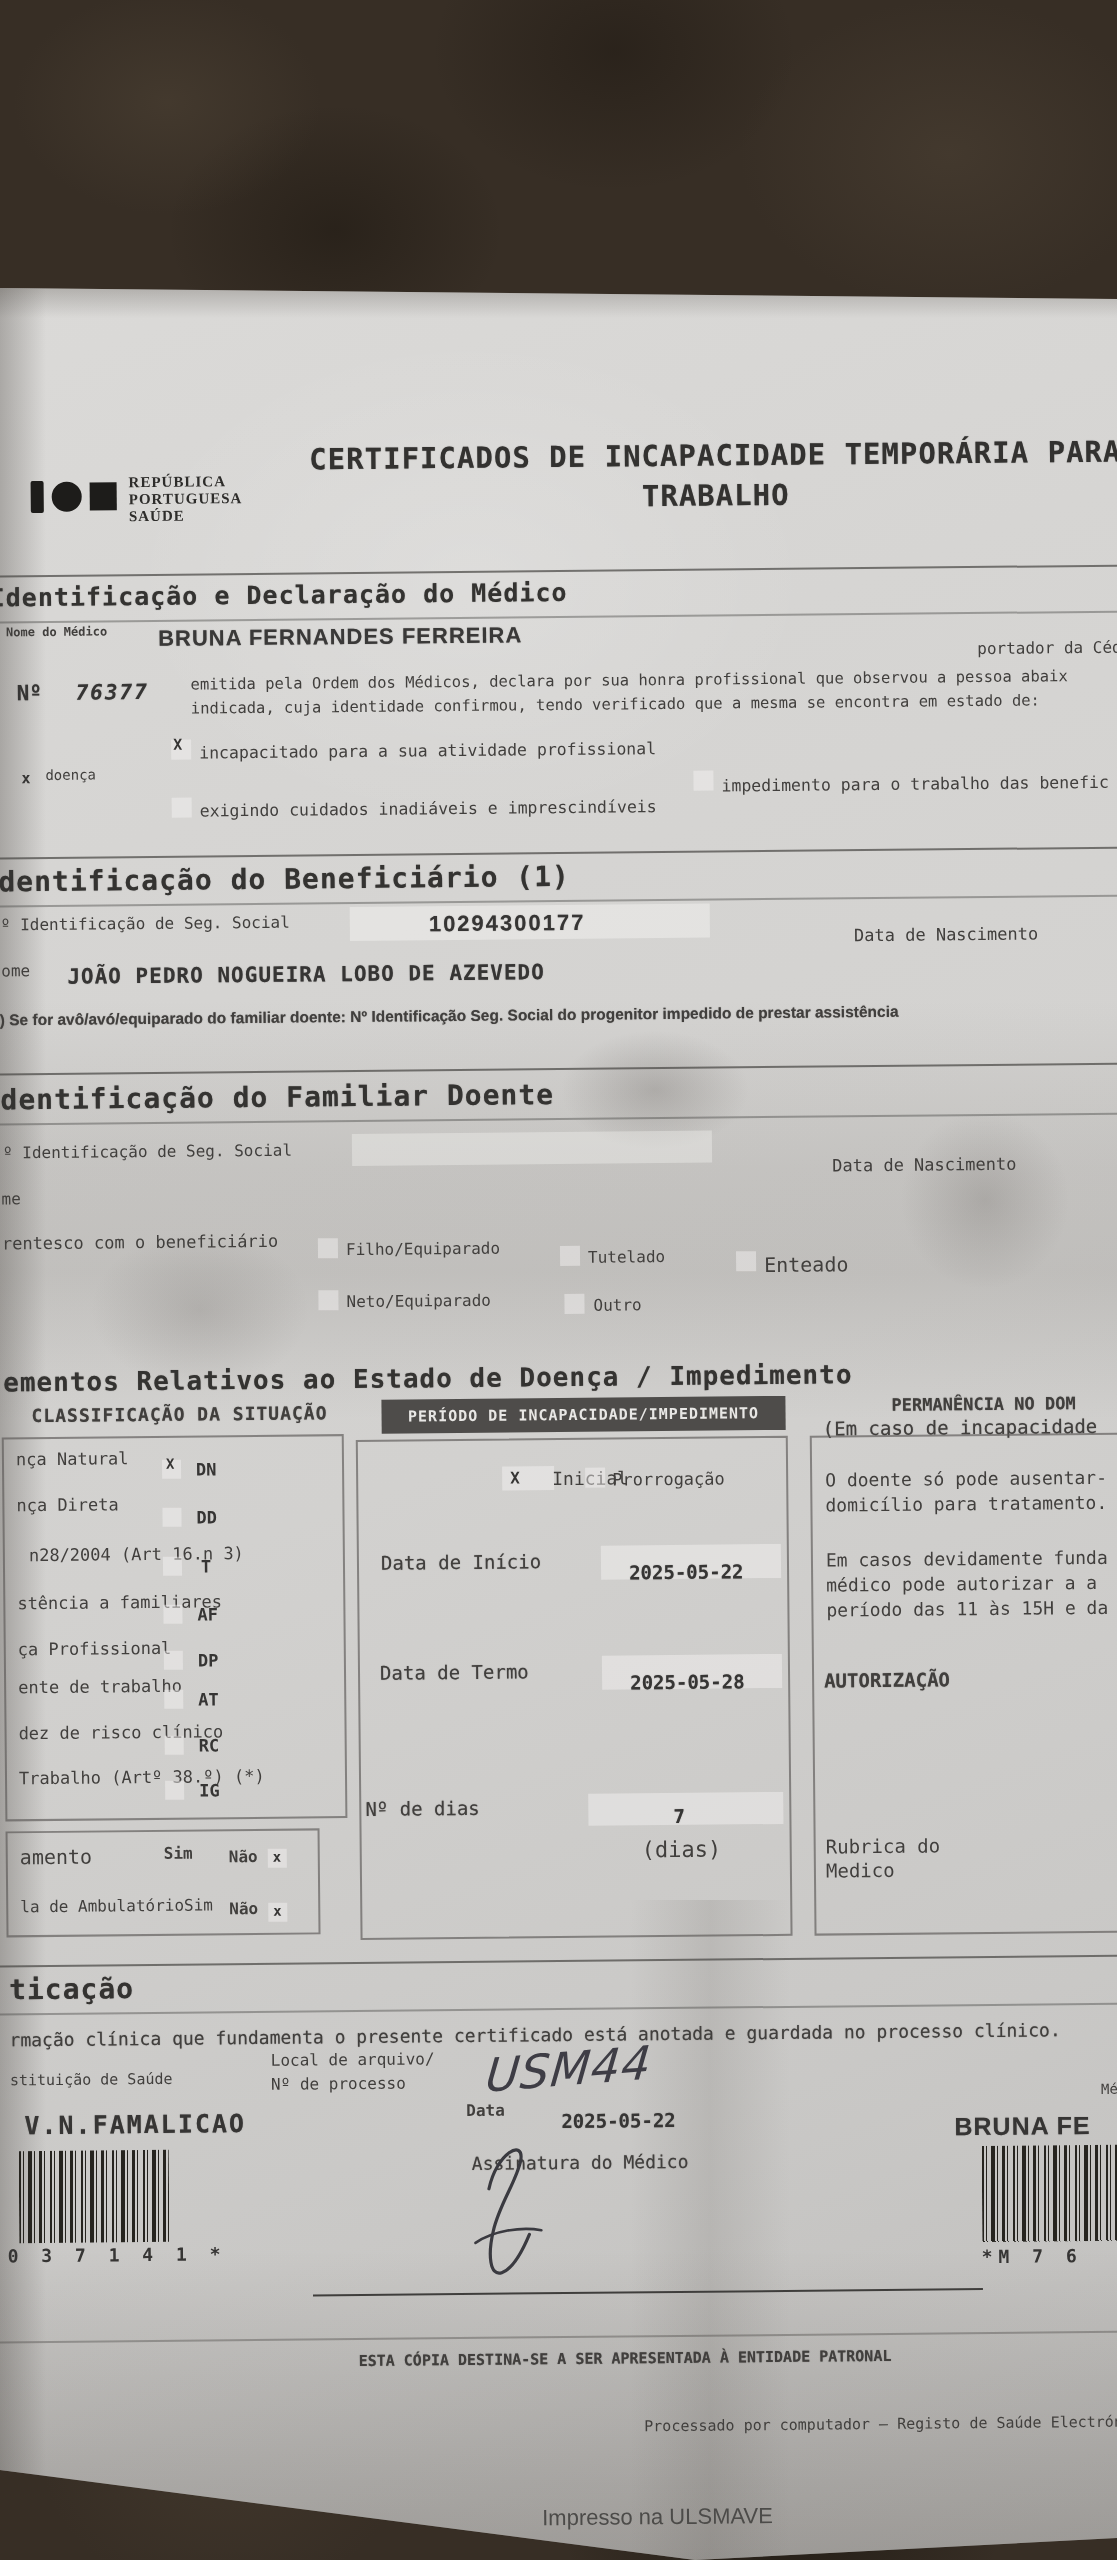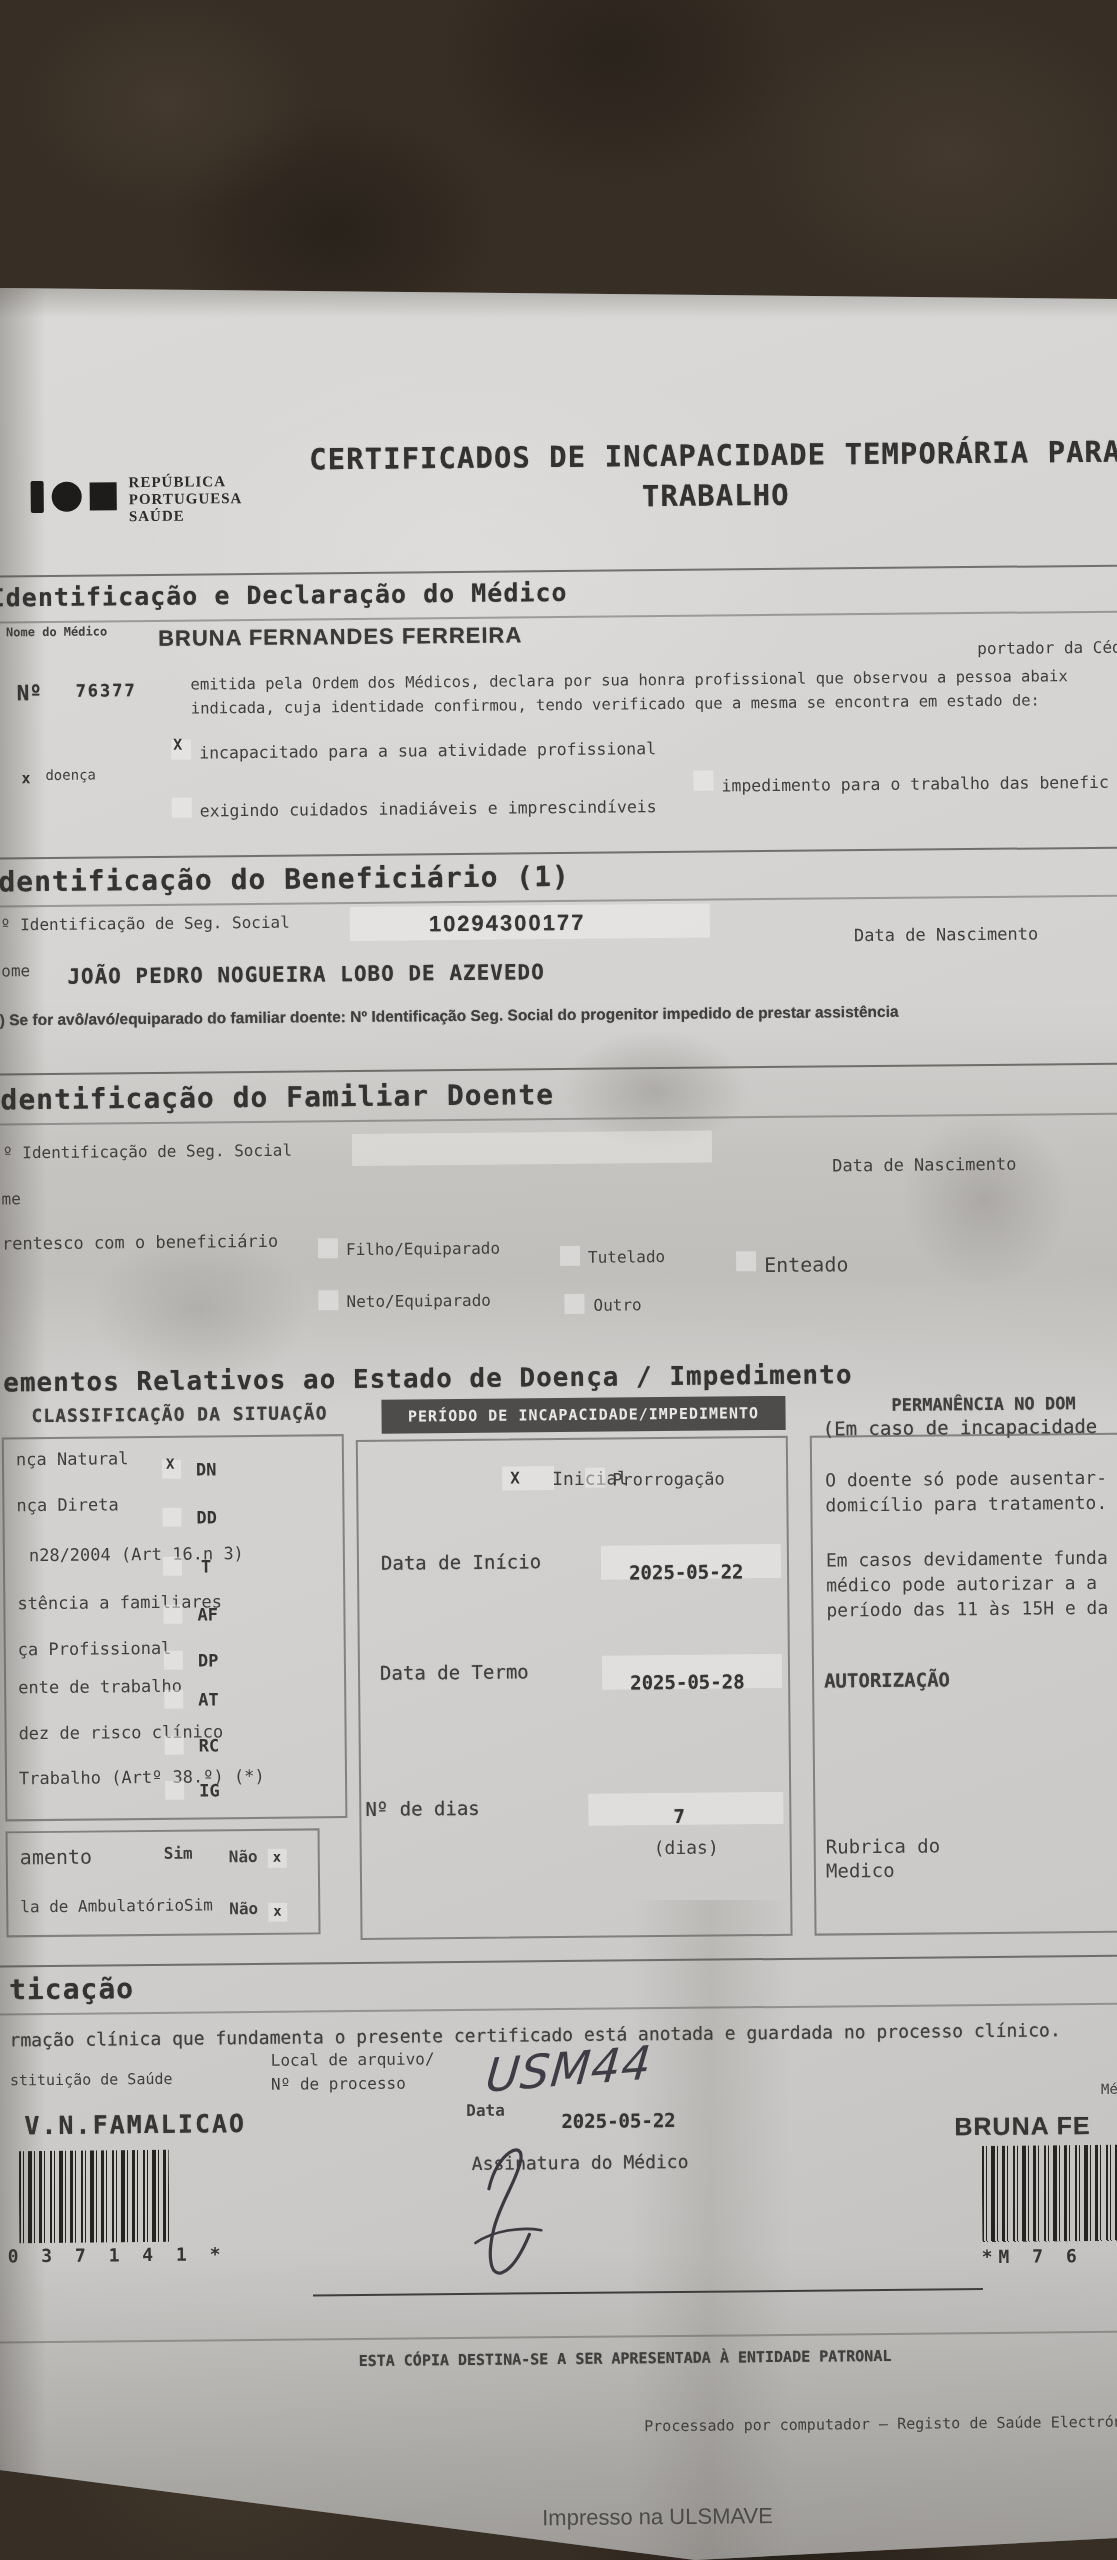--- a/index.html
+++ b/index.html
@@ -78,21 +78,21 @@
 
     <div class="rule" style="left:-20px;top:570px;width:1160px;"></div>
     <div class="abs sec-h txtsh" style="left:-12px;top:578px;font-size:25px;">Identificação e Declaração do Médico</div>
     <div class="rule" style="left:-20px;top:616px;width:1160px;opacity:.6;"></div>
 
     <div class="abs lbl" style="left:4px;top:620px;font-size:12px;font-weight:bold;">Nome do Médico</div>
     <div class="abs sans val txtsh" style="left:156px;top:622px;font-size:22px;font-weight:bold;letter-spacing:1px;color:#3a3938;">BRUNA FERNANDES FERREIRA</div>
     <div class="abs lbl" style="left:975px;top:643px;font-size:16px;">portador da Céd</div>
 
     <div class="abs val txtsh" style="left:14px;top:676px;font-size:21px;font-weight:bold;">Nº</div>
-    <div class="abs val txtsh" style="left:73px;top:676px;font-size:17px;font-weight:bold;letter-spacing:2px;">76377</div>
+    <div class="abs val txtsh" style="left:73px;top:676px;font-size:21px;font-weight:bold;letter-spacing:2px;font-style:italic;">76377</div>
     <div class="abs lbl" style="left:188px;top:672px;font-size:15.5px;">emitida pela Ordem dos Médicos, declara por sua honra profissional que observou a pessoa abaix</div>
     <div class="abs lbl" style="left:188px;top:696px;font-size:15.5px;">indicada,  cuja identidade confirmou, tendo verificado que a mesma se encontra em estado de:</div>
 
     <div class="box" style="left:168px;top:736px;width:20px;height:20px;"></div>
     <div class="abs val" style="left:170px;top:732px;font-size:15px;font-weight:bold;">X</div>
     <div class="abs lbl" style="left:196px;top:740px;font-size:16.5px;">incapacitado para a sua atividade profissional</div>
 
     <div class="abs val" style="left:18px;top:764px;font-size:15px;font-weight:bold;">x</div>
     <div class="abs lbl" style="left:42px;top:762px;font-size:14px;">doença</div>
 
@@ -206,21 +206,21 @@
     <div class="box" style="left:590px;top:1546px;width:180px;height:34px;"></div>
     <div class="abs val txtsh" style="left:618px;top:1562px;font-size:19px;font-weight:bold;">2025-05-22</div>
 
     <div class="abs lbl txtsh" style="left:368px;top:1660px;font-size:19px;">Data de Termo</div>
     <div class="box" style="left:590px;top:1656px;width:180px;height:34px;"></div>
     <div class="abs val txtsh" style="left:618px;top:1672px;font-size:19px;font-weight:bold;">2025-05-28</div>
 
     <div class="abs lbl txtsh" style="left:352px;top:1796px;font-size:19px;">Nº de dias</div>
     <div class="box" style="left:575px;top:1794px;width:195px;height:32px;"></div>
     <div class="abs val txtsh" style="left:660px;top:1806px;font-size:19px;font-weight:bold;">7</div>
-    <div class="abs lbl" style="left:628px;top:1838px;font-size:18px;margin-left:12px;">(dias)</div>
+    <div class="abs lbl" style="left:628px;top:1838px;font-size:22px;">(dias)</div>
 
     <div class="frame" style="left:800px;top:1438px;width:340px;height:496px;"></div>
     <div class="abs lbl" style="left:815px;top:1472px;font-size:18px;">O doente só pode ausentar-</div>
     <div class="abs lbl" style="left:815px;top:1497px;font-size:18px;">domicílio para tratamento.</div>
     <div class="abs lbl" style="left:815px;top:1552px;font-size:18px;">Em casos devidamente funda</div>
     <div class="abs lbl" style="left:815px;top:1577px;font-size:18px;">médico pode autorizar a a</div>
     <div class="abs lbl" style="left:815px;top:1602px;font-size:18px;">período das 11 às 15H e da</div>
     <div class="abs lbl txtsh" style="left:812px;top:1672px;font-size:19px;font-weight:bold;">AUTORIZAÇÃO</div>
     <div class="abs lbl" style="left:812px;top:1838px;font-size:19px;">Rubrica do</div>
     <div class="abs lbl" style="left:812px;top:1862px;font-size:19px;">Medico</div>

